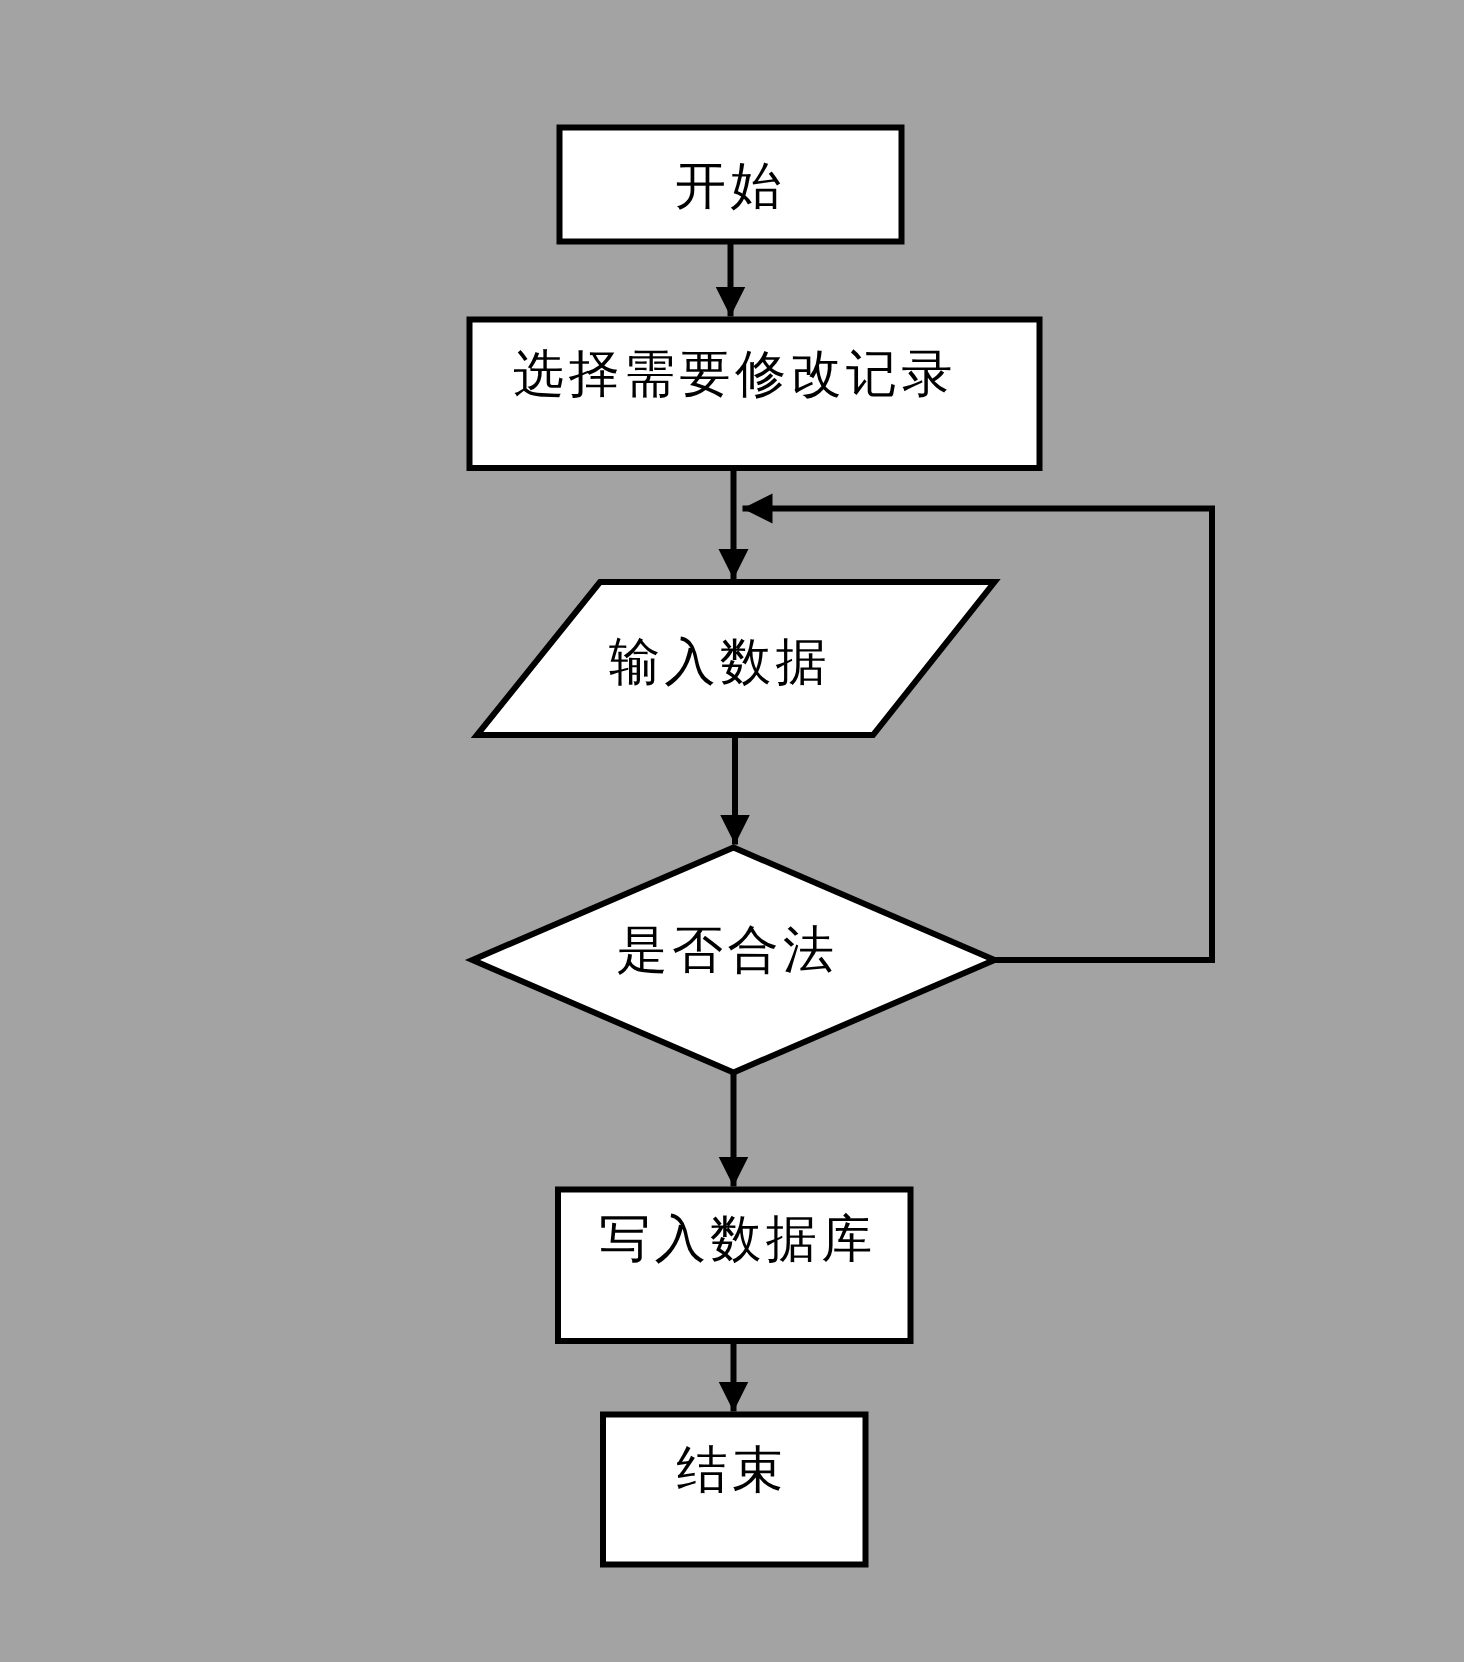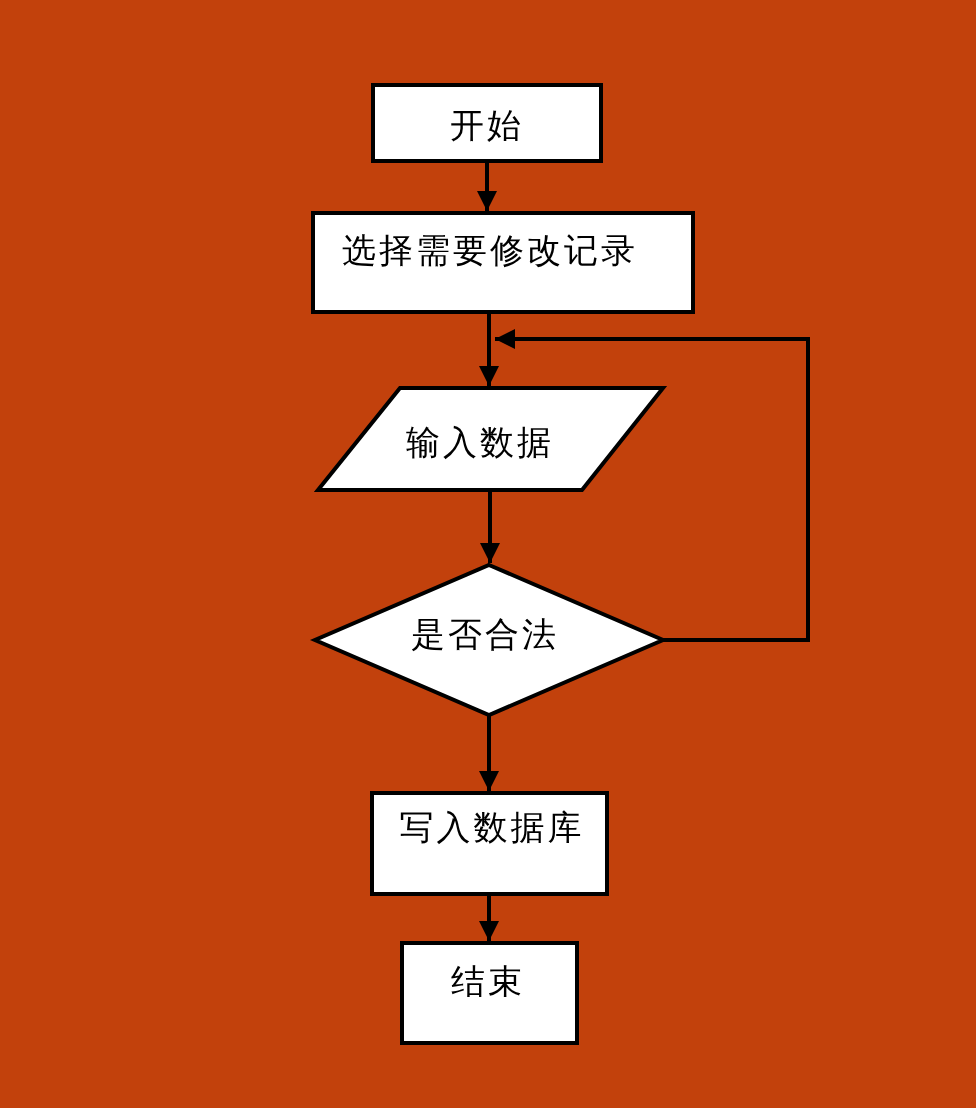--- a/index.html
+++ b/index.html
@@ -7,21 +7,21 @@
     padding: 0;
     background: #ffffff;
     width: 976px;
     height: 1108px;
     overflow: hidden;
   }
   .canvas {
     position: relative;
     width: 976px;
     height: 1108px;
-    background: #c2410c;
+    background: #a3a3a3;
   }
   svg {
     position: absolute;
     top: 0;
     left: 0;
   }
   .node-shape {
     fill: #ffffff;
     stroke: #000000;
     stroke-width: 4;

